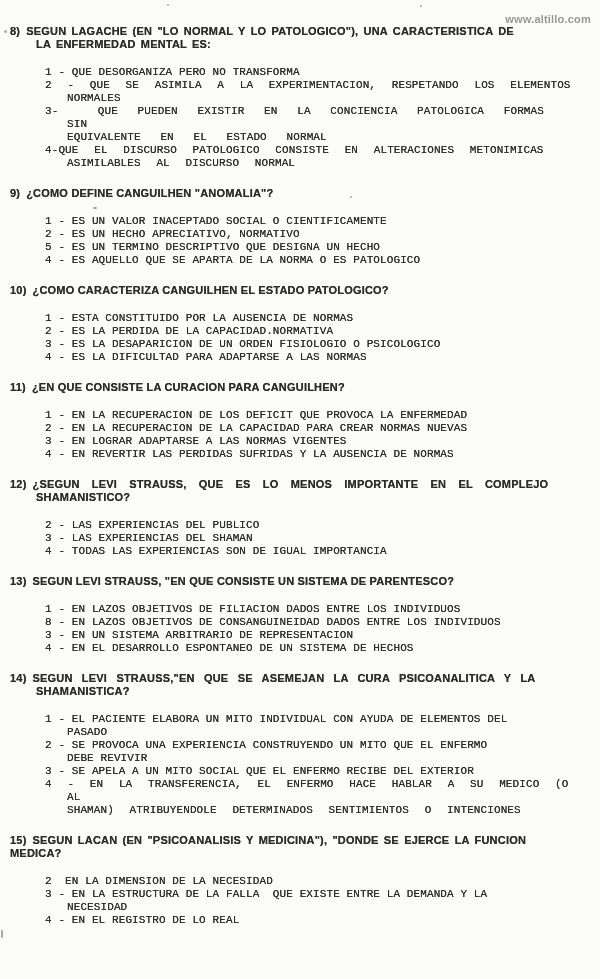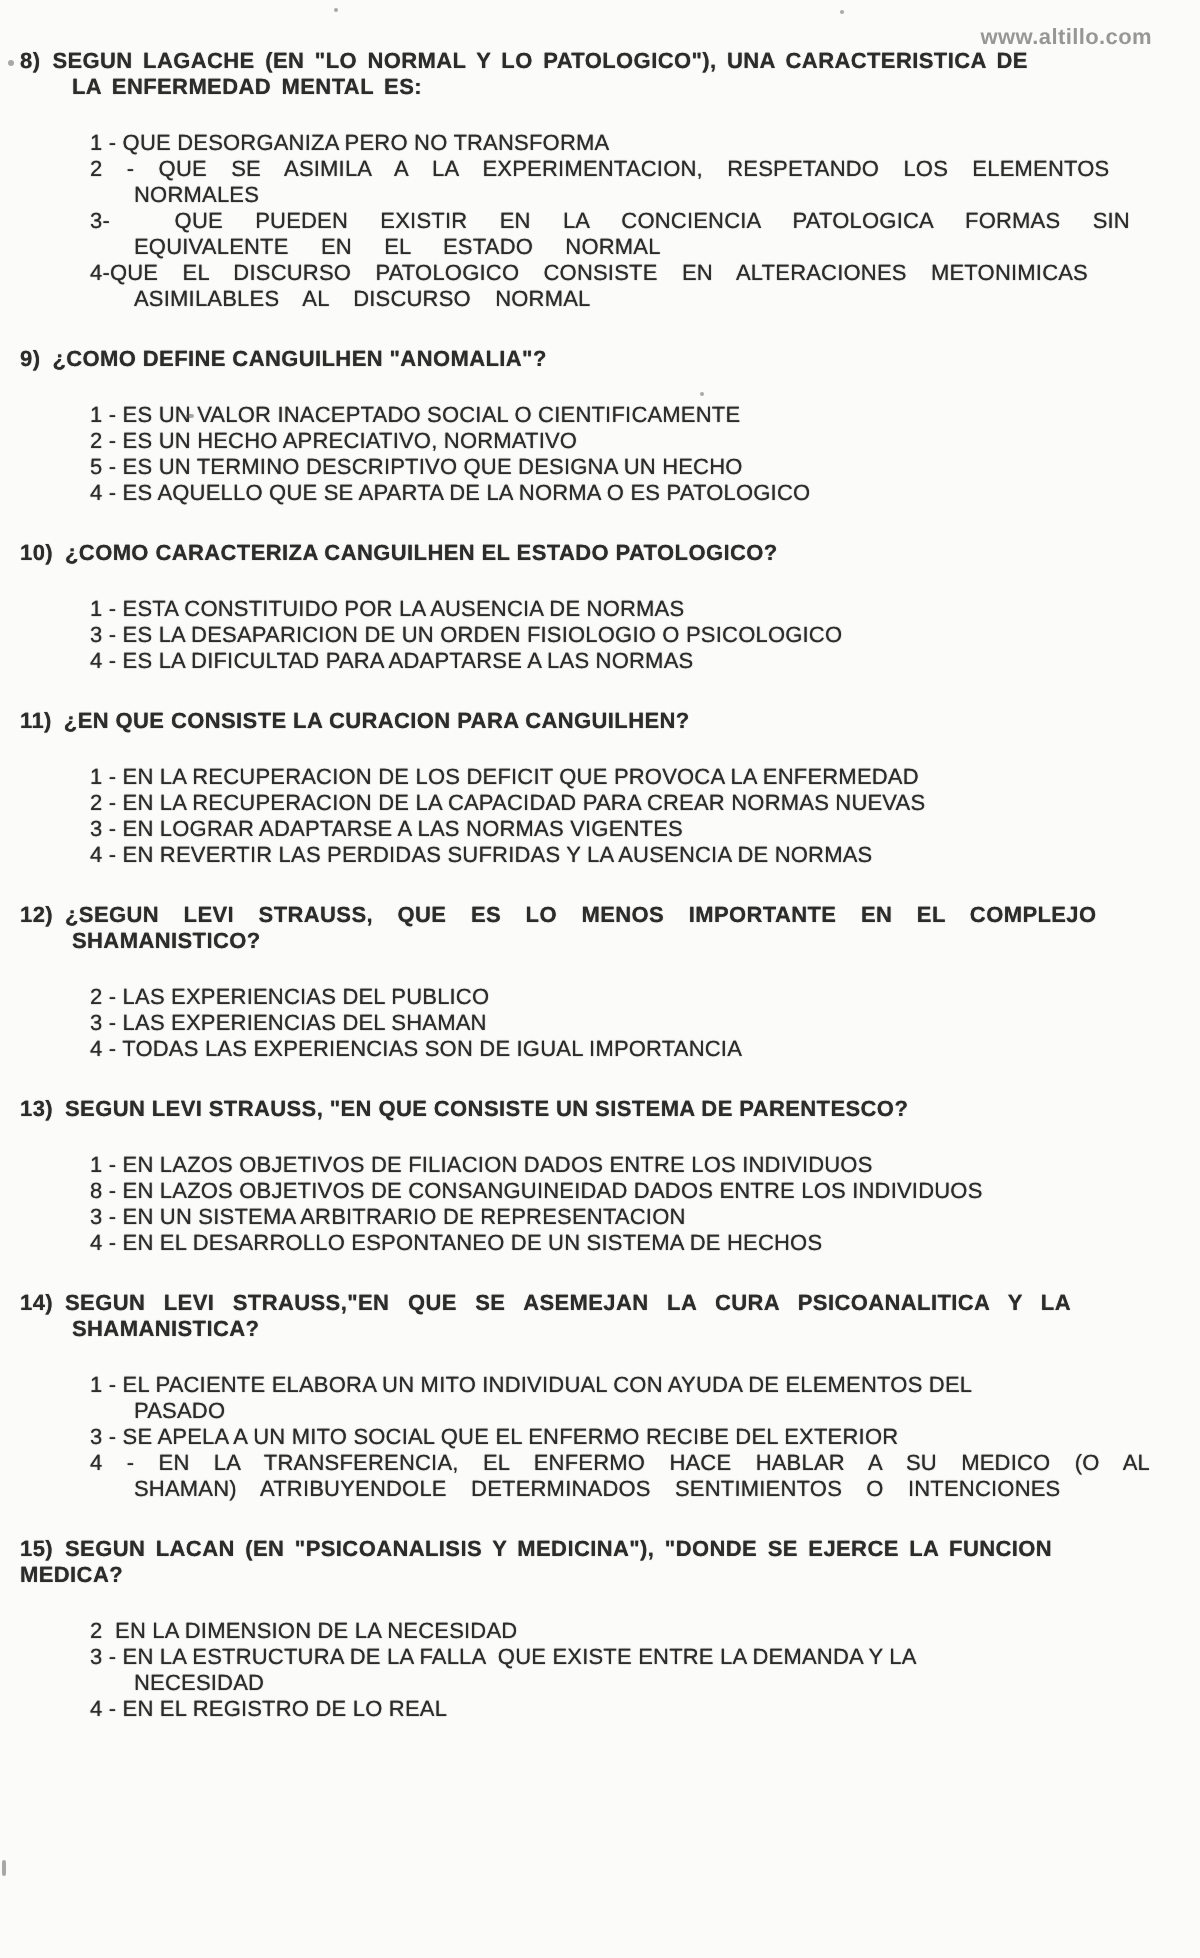--- a/index.html
+++ b/index.html
@@ -24,41 +24,41 @@
     font-weight: 700;
     line-height: 13px;
     letter-spacing: 0.2px;
     padding-left: 26px;
     text-indent: -26px;
     text-shadow: 0 0 0.45px rgba(40,40,40,0.85);
   }
   .q-head.no-hang { padding-left: 0; text-indent: 0; }
   .q-num { margin-right: 6px; }
   .q-text { white-space: pre-wrap; }
-  .options { margin: 0 0 0 35px; }
+  .options { margin: 0 0 0 35px; font-family: Liberation Mono, monospace; }
   .option {
     margin: 0;
     font-size: 11px;
     font-weight: 400;
     line-height: 13px;
     letter-spacing: 0.1px;
     padding-left: 22px;
     text-indent: -22px;
     white-space: pre-wrap;
     text-shadow: 0 0 0.55px rgba(45,45,45,0.9);
   }
   
   .ws-sm { word-spacing: 2px; }
   .ws-md { word-spacing: 6px; }
   .ws-lg { word-spacing: 9px; }
   .ws-xl { word-spacing: 13px; }
   .watermark {
     position: absolute;
     top: 13px;
-    right: 24px;
+    right: 9px;
     font-size: 11px;
     font-weight: 700;
     letter-spacing: 0.2px;
     color: #8d8d8d;
     opacity: 0.9;
     z-index: 2;
   }
   .speck {
     position: absolute;
     background: #555;
@@ -102,20 +102,21 @@
       <p class="option">2 - ES UN HECHO APRECIATIVO, NORMATIVO</p>
       <p class="option">5 - ES UN TERMINO DESCRIPTIVO QUE DESIGNA UN HECHO</p>
       <p class="option">4 - ES AQUELLO QUE SE APARTA DE LA NORMA O ES PATOLOGICO</p>
     </div>
   </section>
 
   <section class="question">
     <p class="q-head"><span class="q-num">10)</span><span class="q-text">¿COMO CARACTERIZA CANGUILHEN EL ESTADO PATOLOGICO?</span></p>
     <div class="options">
       <p class="option">1 - ESTA CONSTITUIDO POR LA AUSENCIA DE NORMAS</p>
+      <p class="option">2 - ES LA PERDIDA DE LA CAPACIDAD.NORMATIVA</p>
       <p class="option">3 - ES LA DESAPARICION DE UN ORDEN FISIOLOGIO O PSICOLOGICO</p>
       <p class="option">4 - ES LA DIFICULTAD PARA ADAPTARSE A LAS NORMAS</p>
     </div>
   </section>
 
   <section class="question">
     <p class="q-head"><span class="q-num">11)</span><span class="q-text">¿EN QUE CONSISTE LA CURACION PARA CANGUILHEN?</span></p>
     <div class="options">
       <p class="option">1 - EN LA RECUPERACION DE LOS DEFICIT QUE PROVOCA LA ENFERMEDAD</p>
       <p class="option">2 - EN LA RECUPERACION DE LA CAPACIDAD PARA CREAR NORMAS NUEVAS</p>
@@ -143,20 +144,22 @@
       <p class="option">4 - EN EL DESARROLLO ESPONTANEO DE UN SISTEMA DE HECHOS</p>
     </div>
   </section>
 
   <section class="question">
     <p class="q-head ws-md"><span class="q-num">14)</span><span class="q-text">SEGUN LEVI STRAUSS,"EN QUE SE ASEMEJAN LA CURA PSICOANALITICA Y LA
 SHAMANISTICA?</span></p>
     <div class="options">
       <p class="option">1 - EL PACIENTE ELABORA UN MITO INDIVIDUAL CON AYUDA DE ELEMENTOS DEL
 PASADO</p>
+      <p class="option">2 - SE PROVOCA UNA EXPERIENCIA CONSTRUYENDO UN MITO QUE EL ENFERMO
+DEBE REVIVIR</p>
       <p class="option">3 - SE APELA A UN MITO SOCIAL QUE EL ENFERMO RECIBE DEL EXTERIOR</p>
       <p class="option ws-lg">4 - EN LA TRANSFERENCIA, EL ENFERMO HACE HABLAR A SU MEDICO (O AL
 SHAMAN) ATRIBUYENDOLE DETERMINADOS SENTIMIENTOS O INTENCIONES</p>
     </div>
   </section>
 
   <section class="question">
     <p class="q-head no-hang ws-sm"><span class="q-num">15)</span><span class="q-text">SEGUN LACAN (EN "PSICOANALISIS Y MEDICINA"), "DONDE SE EJERCE LA FUNCION
 MEDICA?</span></p>
     <div class="options">

